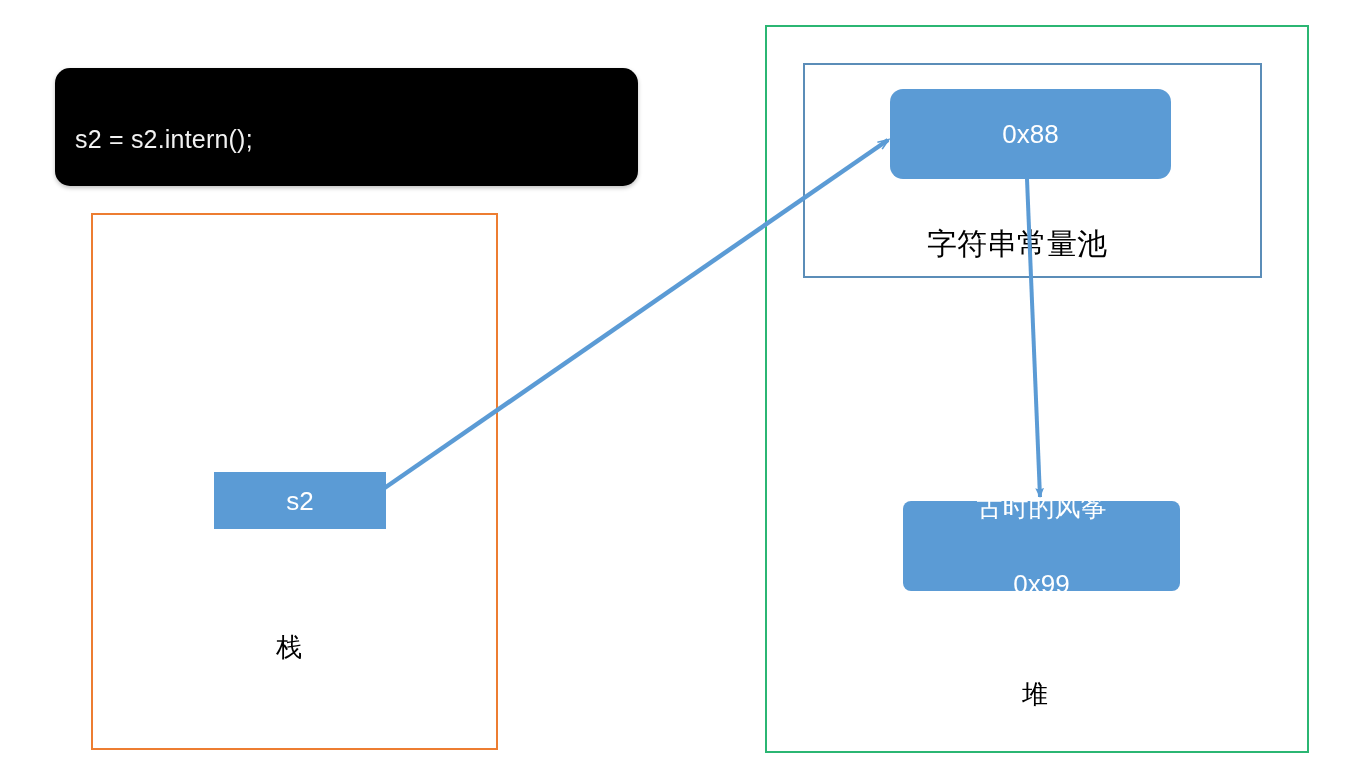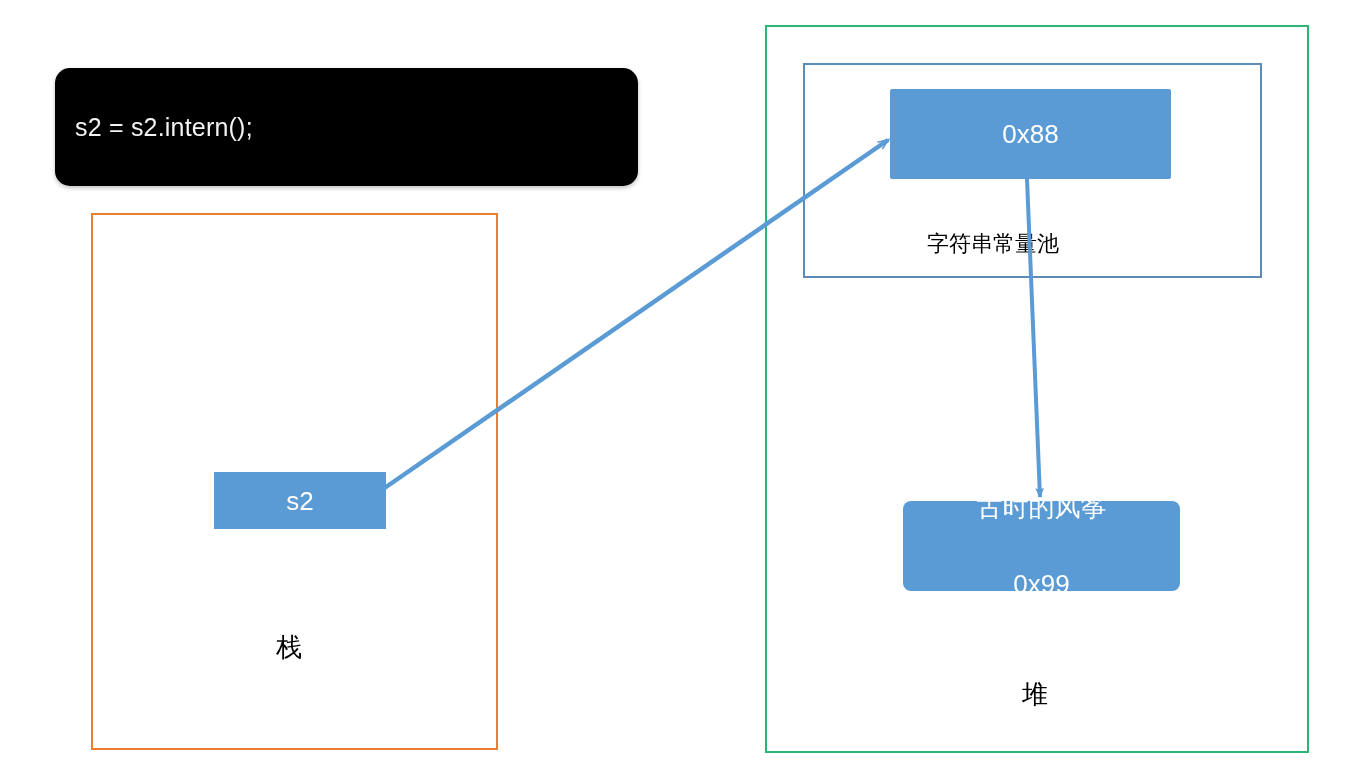--- a/index.html
+++ b/index.html
@@ -23,21 +23,21 @@
     top: 68px;
     width: 583px;
     height: 118px;
     background: #000000;
     border-radius: 15px;
     box-shadow: 0 2px 4px rgba(0,0,0,0.25);
   }
   .code-text {
     position: absolute;
     left: 20px;
-    top: 44px;
+    top: 56px;
     color: #f2f2f2;
     font-size: 25px;
     line-height: 30px;
     letter-spacing: 0.2px;
     white-space: pre;
   }
 
   
   .region {
     position: absolute;
@@ -70,21 +70,21 @@
   
   .caption {
     position: absolute;
     color: #000000;
     font-size: 26px;
     line-height: 32px;
     white-space: nowrap;
   }
   .caption-stack { left: 276px; top: 631px; }
   .caption-heap  { left: 1022px; top: 678px; }
-  .caption-pool  { left: 927px; top: 228px; font-size: 22px; }
+  .caption-pool  { left: 927px; top: 228px; font-size: 30px; }
 
   
   .node {
     position: absolute;
     background: #5B9BD5;
     color: #ffffff;
     display: flex;
     align-items: center;
     justify-content: center;
     text-align: center;
@@ -96,21 +96,21 @@
     top: 472px;
     width: 172px;
     height: 57px;
     border-radius: 0;
   }
   .node-pool-ref {
     left: 890px;
     top: 89px;
     width: 281px;
     height: 90px;
-    border-radius: 2px;
+    border-radius: 13px;
   }
   .node-heap-obj {
     left: 903px;
     top: 501px;
     width: 277px;
     height: 90px;
     border-radius: 8px;
     flex-direction: column;
     line-height: 33px;
     gap: 44px;

